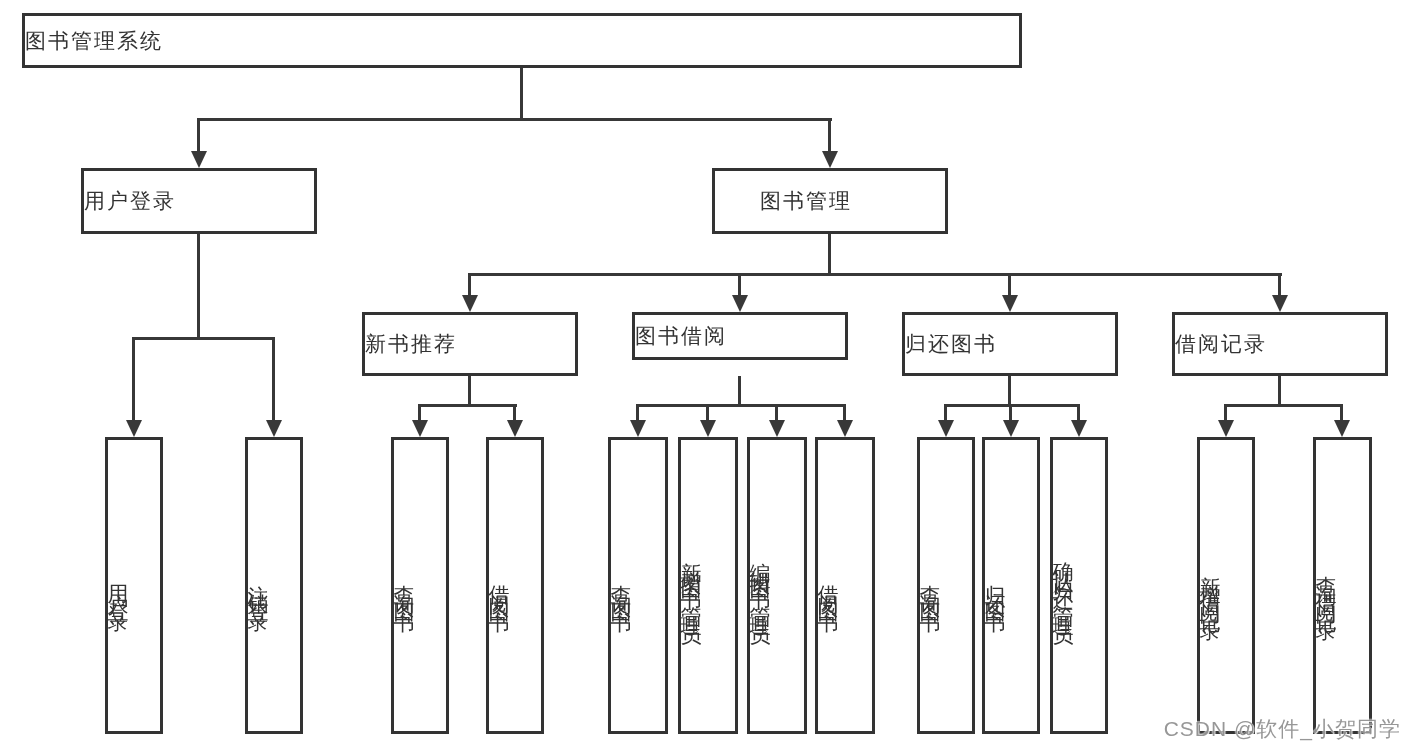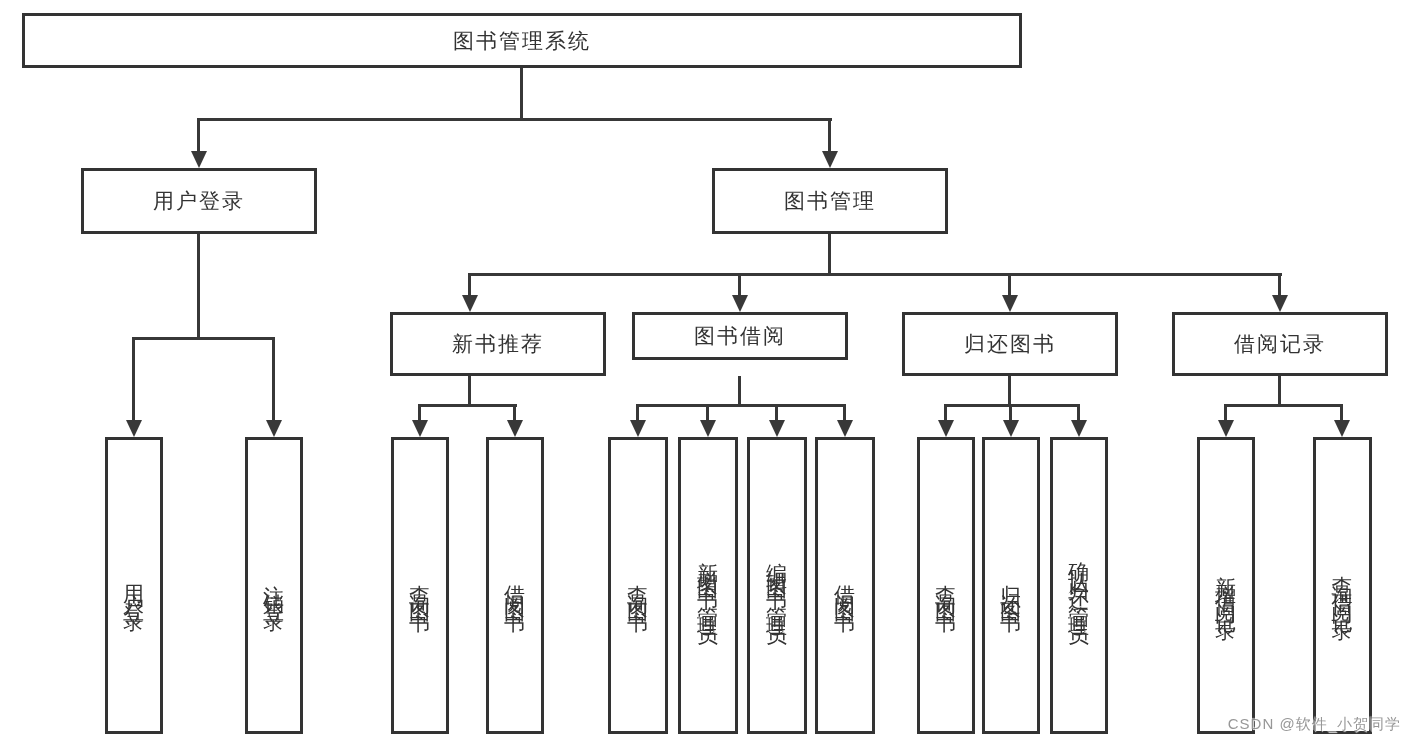--- a/index.html
+++ b/index.html
@@ -10,21 +10,20 @@
     font-family:"Liberation Sans","DejaVu Sans",sans-serif;
     overflow:hidden;
   }
   .box{
     position:absolute;
     box-sizing:border-box;
     border:3px solid #333333;
     background:#ffffff;
     display:flex;
     align-items:center;
-    justify-content:center;
     color:#333333;
     font-size:21px;
     letter-spacing:2px;
     white-space:nowrap;
   }
   .leaf .vtext{
     writing-mode:vertical-rl;
     letter-spacing:9px;
     line-height:1;
     font-size:21px;
@@ -33,45 +32,45 @@
   .line{position:absolute;background:#383838;}
   .arrowhead{
     position:absolute;width:0;height:0;
     border-left:8px solid transparent;
     border-right:8px solid transparent;
     border-top:17px solid #383838;
   }
   .watermark{
     position:absolute;
     right:4px;top:715px;
-    font-size:15px;
+    font-size:21px;
     color:rgba(145,145,145,0.95);
     text-shadow:1px 1px 1px rgba(255,255,255,0.95), -1px -1px 1px rgba(255,255,255,0.6);
     letter-spacing:1px;
     z-index:5;
     white-space:nowrap;
   }
 </style>
 </head>
 <body>
 
 <div id="stage">
 
   <div class="box" style="left:22px;top:13px;width:1000px;height:55px;">
     <span>图书管理系统</span>
   </div>
 
   <div class="box" style="left:81px;top:168px;width:236px;height:66px;">
     <span>用户登录</span>
   </div>
-  <div class="box" style="left:712px;top:168px;width:236px;height:66px;">
+  <div class="box" style="left:712px;top:168px;width:236px;height:66px;padding-left:45px;">
     <span>图书管理</span>
   </div>
 
-  <div class="box" style="left:362px;top:312px;width:216px;height:64px;margin-left:28px;">
+  <div class="box" style="left:362px;top:312px;width:216px;height:64px;">
     <span>新书推荐</span>
   </div>
   <div class="box" style="left:632px;top:312px;width:216px;height:48px;">
     <span>图书借阅</span>
   </div>
   <div class="box" style="left:902px;top:312px;width:216px;height:64px;">
     <span>归还图书</span>
   </div>
   <div class="box" style="left:1172px;top:312px;width:216px;height:64px;">
     <span>借阅记录</span>

